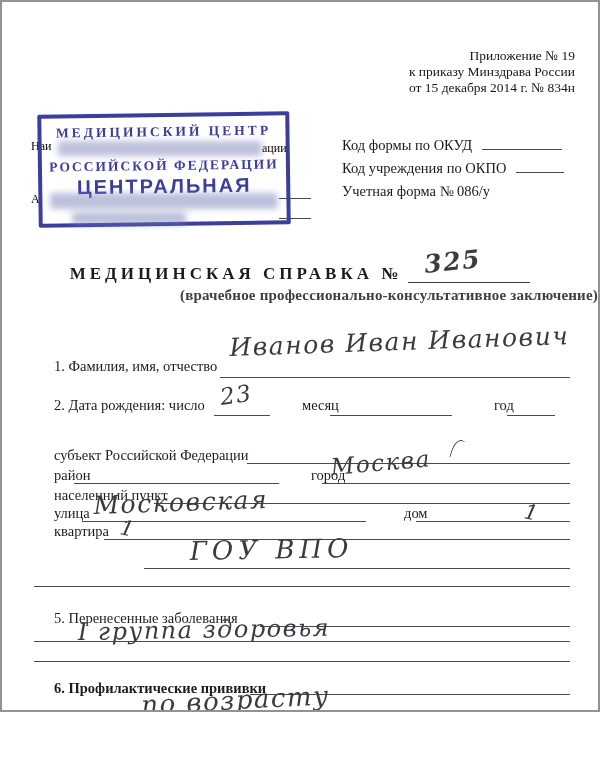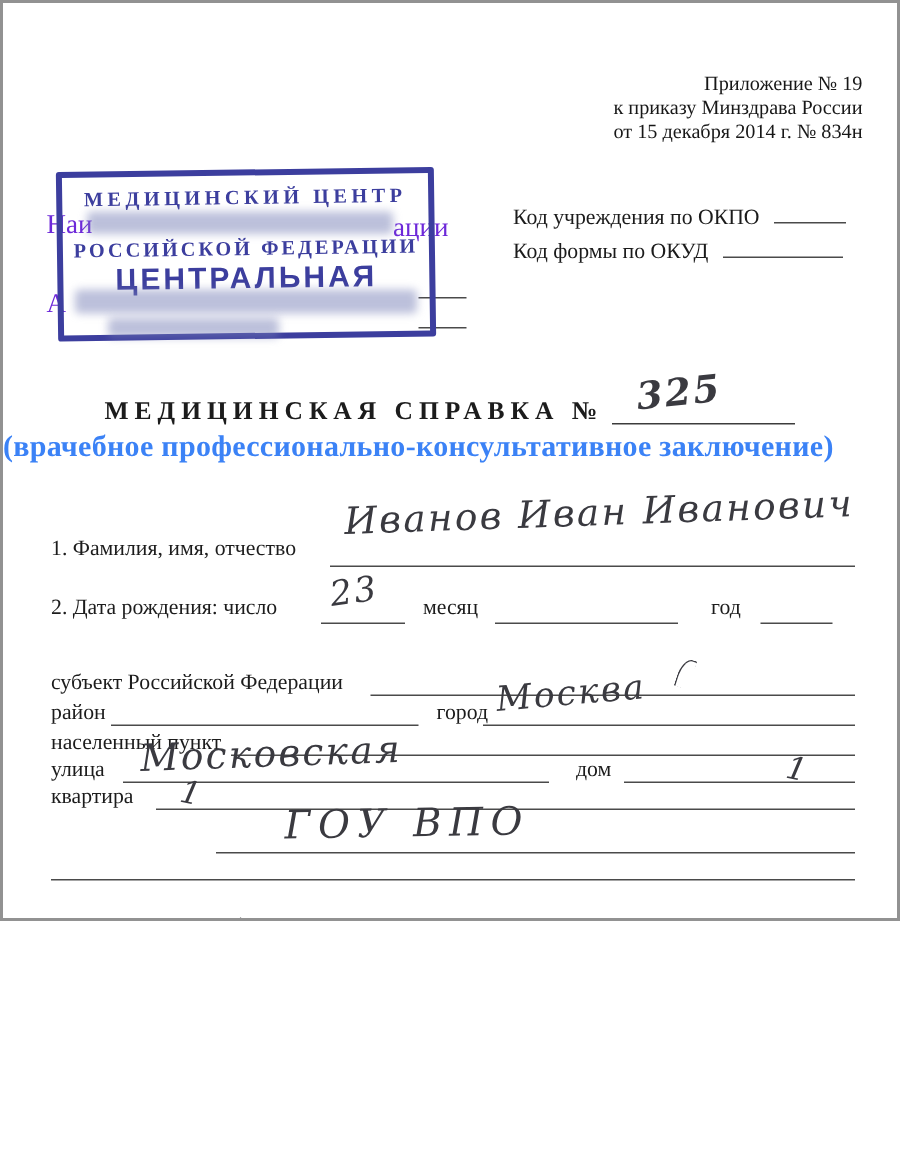--- a/index.html
+++ b/index.html
@@ -1,51 +1,51 @@
 <!DOCTYPE html>
 <html lang="ru"><head>
 <meta charset="utf-8">
 <style>
   html,body{margin:0;padding:0;background:#ffffff;}
   .page{
-    position:relative;width:600px;height:614px;margin:0;
+    position:relative;width:600px;height:712px;margin:0;
     background:#ffffff;box-sizing:border-box;
     border:2px solid #929292;
     font-family:"Liberation Serif", serif;color:#1c1c1c;overflow:hidden;
   }
-  .abs{position:absolute;}
+  .abs{position:absolute;margin-left:20px;}
   .lbl{font-size:14.5px;white-space:nowrap;color:#1c1c1c;}
   .line{position:absolute;border-bottom:1.4px solid #4a4a4a;height:0;}
   .hw{
     position:absolute;font-family:"DejaVu Serif", serif;font-style:italic;
     color:#3a3a40;white-space:nowrap;letter-spacing:1.5px;transform-origin:left bottom;
   }
   
   .appendix{position:absolute;top:46px;right:23px;text-align:right;font-size:13.5px;line-height:15.8px;color:#171717;}
   
   .stamp{
     position:absolute;left:36px;top:111px;width:252px;height:113px;
     border:4px solid #3c3e9e;border-radius:2px;transform:rotate(-0.8deg);
     color:#3c3e9e;text-align:center;box-sizing:border-box;
   }
   .stamp-l1{margin-top:7px;font-size:13.5px;font-weight:bold;letter-spacing:3px;font-family:"Liberation Serif",serif;}
   .stamp-l2{margin-top:18px;font-size:13.5px;font-weight:bold;letter-spacing:2px;font-family:"Liberation Serif",serif;}
   .stamp-l3{margin-top:1px;font-size:20px;font-weight:bold;letter-spacing:2px;font-family:"Liberation Sans",sans-serif;}
   .blur-band{position:absolute;background:rgba(122,130,184,0.5);filter:blur(3px);border-radius:3px;}
-  .frag{position:absolute;font-size:18px;color:#6d28d9;}
+  .frag{position:absolute;font-size:12px;color:#000000;}
   
   .codes{position:absolute;left:340px;top:132px;font-size:14.5px;line-height:23px;color:#1b1b1b;white-space:nowrap;}
   .codes .uline{display:inline-block;border-bottom:1.4px solid #4a4a4a;height:13px;vertical-align:baseline;}
   
   .title-row{position:absolute;left:0;top:256px;width:100%;text-align:center;
     font-size:17px;font-weight:bold;letter-spacing:4px;white-space:nowrap;}
   .num-wrap{display:inline-block;position:relative;width:122px;border-bottom:1.5px solid #3c3c3c;height:24px;margin-left:6px;vertical-align:-4px;}
   .num-wrap .hw{left:18px;top:-8px;font-size:25px;transform:rotate(-6deg);}
-  .subtitle{position:absolute;left:0;top:285px;width:100%;text-align:left;
-    font-size:20px;font-weight:bold;letter-spacing:0.2px;color:#3b82f6;}
+  .subtitle{position:absolute;left:0;top:285px;width:100%;text-align:right;
+    font-size:15px;font-weight:bold;letter-spacing:0.2px;color:#404040;}
   .flourish{position:absolute;width:9px;height:19px;border-left:1.6px solid #3a3a40;border-top:1.6px solid #3a3a40;border-radius:70% 0 0 0;transform:rotate(18deg);}
 </style>
 </head>
 <body>
 
 <div class="page">
 
   <div class="appendix">
     <div>Приложение № 19</div>
     <div>к приказу Минздрава России</div>
@@ -61,22 +61,23 @@
   <div class="stamp">
     <div class="stamp-l1">МЕДИЦИНСКИЙ ЦЕНТР</div>
     <div class="stamp-l2">РОССИЙСКОЙ ФЕДЕРАЦИИ</div>
     <div class="stamp-l3">ЦЕНТРАЛЬНАЯ</div>
   </div>
   <div class="blur-band" style="left:56px;top:139px;width:204px;height:15px;"></div>
   <div class="blur-band" style="left:48px;top:191px;width:228px;height:16px;"></div>
   <div class="blur-band" style="left:70px;top:210px;width:114px;height:13px;"></div>
 
   <div class="codes">
+    <div><span>Код формы по ОКУД</span><span class="uline" style="width:80px;margin-left:10px;"></span></div>
     <div><span>Код учреждения по ОКПО</span><span class="uline" style="width:48px;margin-left:10px;"></span></div>
-    <div><span>Код формы по ОКУД</span><span class="uline" style="width:80px;margin-left:10px;"></span></div>
+    <div>Учетная форма № 086/у</div>
   </div>
 
   <div class="title-row">
     <span>МЕДИЦИНСКАЯ СПРАВКА №</span><span class="num-wrap"><span class="hw">325</span></span>
   </div>
   <div class="subtitle">(врачебное профессионально-консультативное заключение)</div>
 
   <span class="abs lbl" style="left:32px;top:356px;">1. Фамилия, имя, отчество</span>
   <div class="line" style="left:218px;top:375px;width:350px;"></div>
   <span class="hw" style="left:228px;top:331px;font-size:25px;transform:rotate(-2deg);">Иванов Иван Иванович</span>

